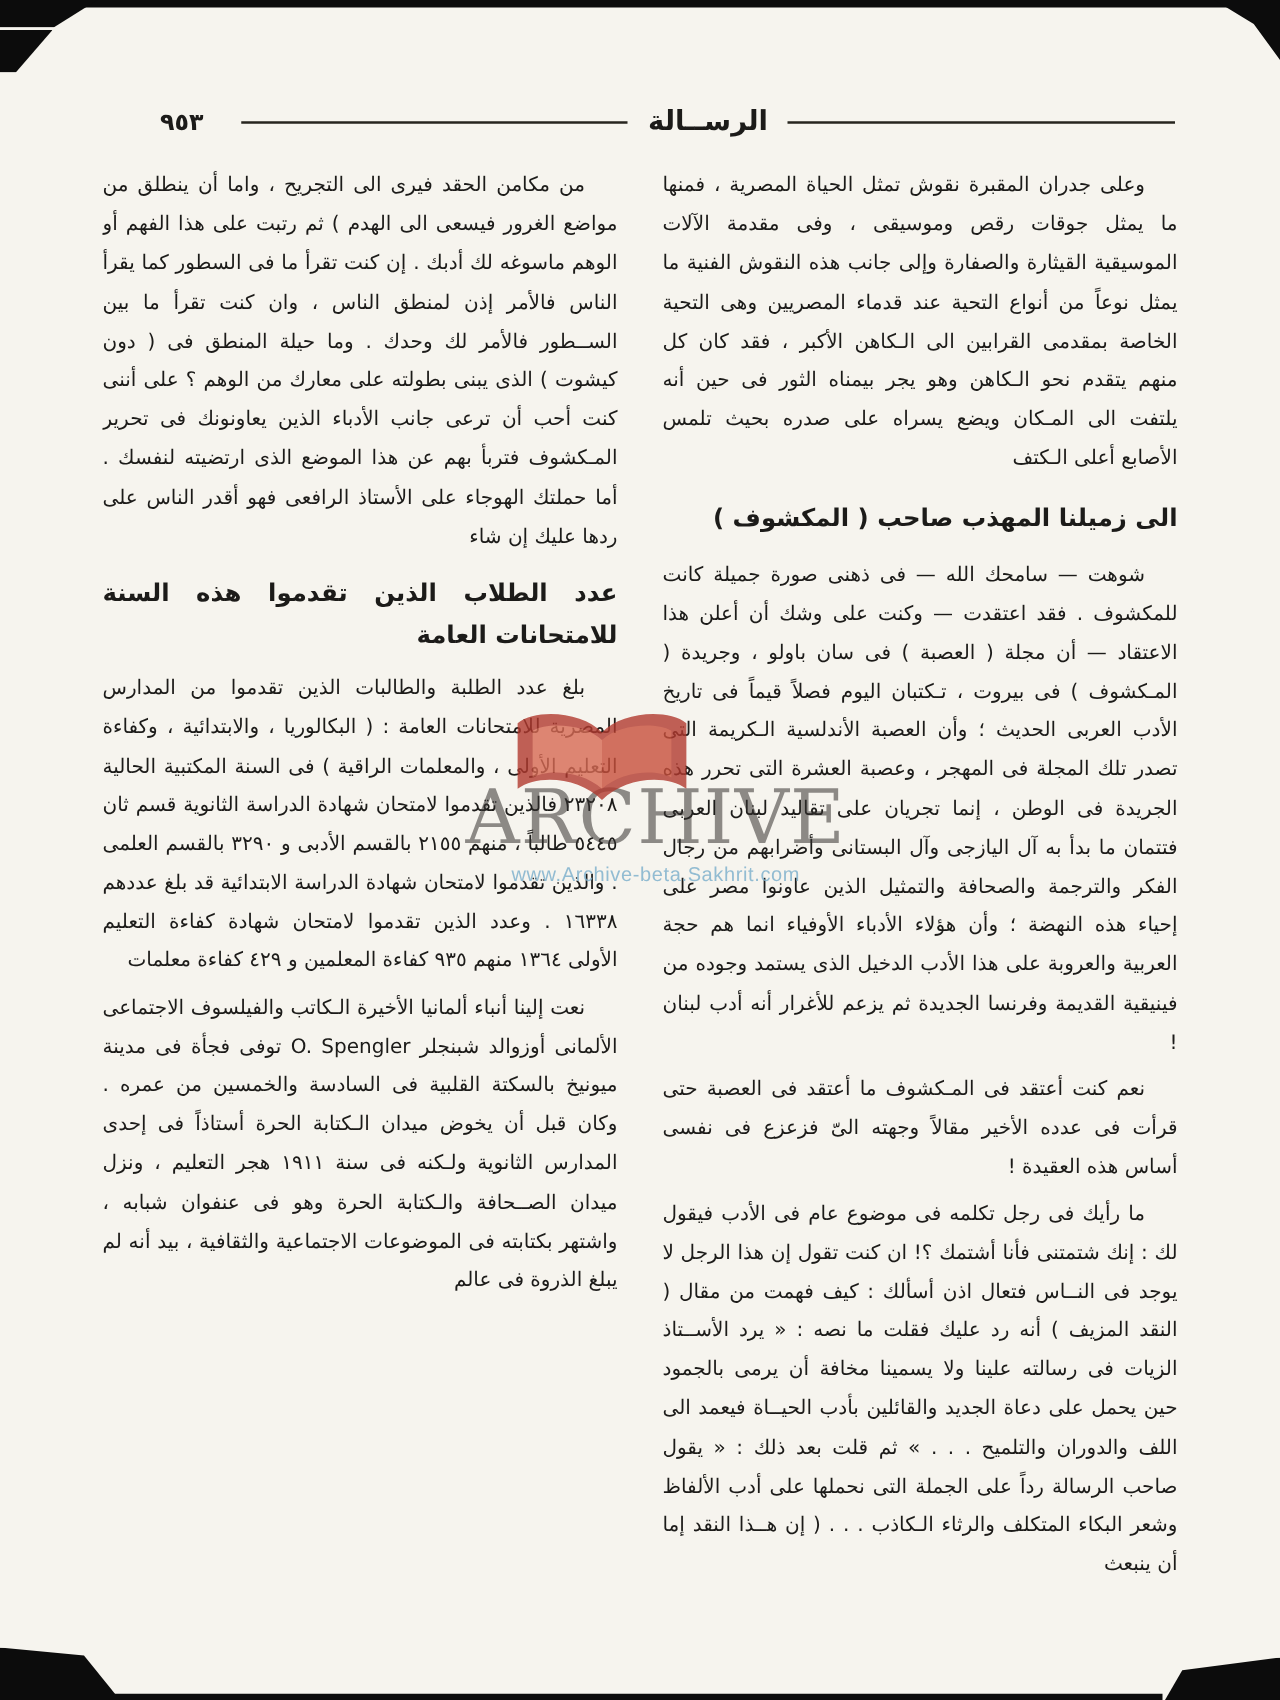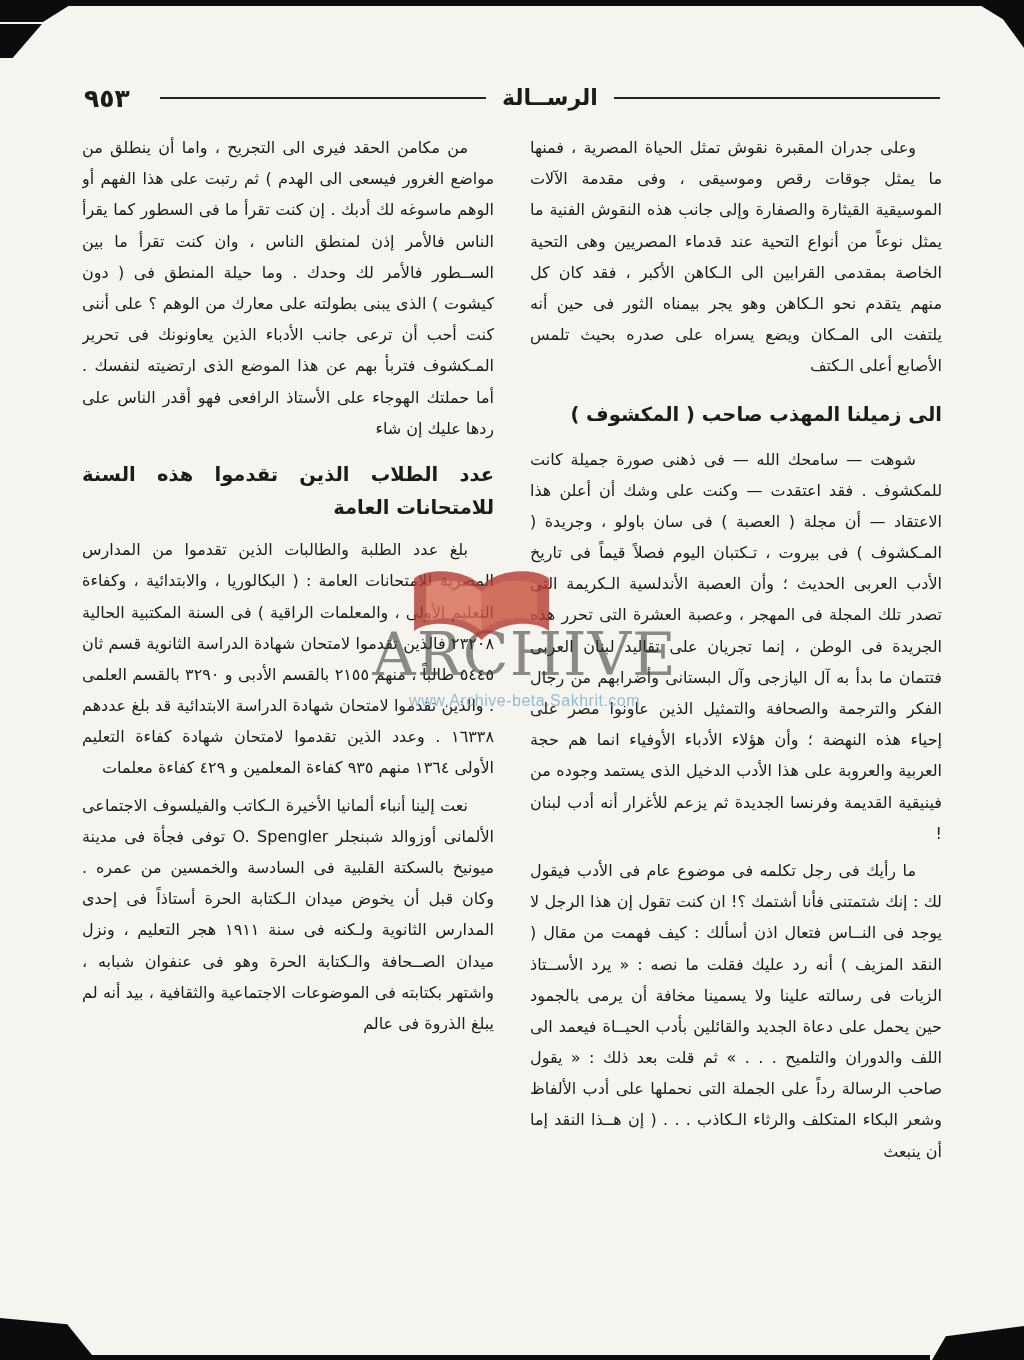--- a/index.html
+++ b/index.html
@@ -25,22 +25,23 @@
   .a-br{bottom:0;right:0;width:92px;height:34px;clip-path:polygon(15% 30%,100% 0,100% 100%,0 100%);}
   .a-bbar{bottom:0;left:60px;width:870px;height:5px;}
 
   
   header{
     position:absolute;top:80px;left:84px;right:84px;
     display:flex;align-items:center;direction:ltr;
     height:36px;
   }
   .pageno{
-    font-size:25px;font-weight:700;margin-right:30px;
+    font-size:19px;font-weight:700;margin-right:30px;
     font-family:"DejaVu Sans", sans-serif;
+    margin-left:44px;
   }
   .rule{flex:1;height:0;border-top:2px solid #27251f;}
   h1.mag-title{
     margin:0 16px;font-size:22px;font-weight:700;line-height:1;
     font-family:"DejaVu Sans", sans-serif;
   }
 
   
   main.columns{
     position:absolute;top:128px;left:82px;right:82px;bottom:40px;
@@ -108,20 +109,21 @@
     <h1 class="mag-title">الرســالة</h1>
     <span class="rule"></span>
   </header>
 
   <main class="columns" dir="rtl">
 
     <section class="col">
       <p>وعلى جدران المقبرة نقوش تمثل الحياة المصرية ، فمنها ما يمثل جوقات رقص وموسيقى ، وفى مقدمة الآلات الموسيقية القيثارة والصفارة وإلى جانب هذه النقوش الفنية ما يمثل نوعاً من أنواع التحية عند قدماء المصريين وهى التحية الخاصة بمقدمى القرابين الى الـكاهن الأكبر ، فقد كان كل منهم يتقدم نحو الـكاهن وهو يجر بيمناه الثور فى حين أنه يلتفت الى المـكان ويضع يسراه على صدره بحيث تلمس الأصابع أعلى الـكتف</p>
       <h2 class="h-right">الى زميلنا المهذب صاحب ( المكشوف )</h2>
       <p>شوهت — سامحك الله — فى ذهنى صورة جميلة كانت للمكشوف . فقد اعتقدت — وكنت على وشك أن أعلن هذا الاعتقاد — أن مجلة ( العصبة ) فى سان باولو ، وجريدة ( المـكشوف ) فى بيروت ، تـكتبان اليوم فصلاً قيماً فى تاريخ الأدب العربى الحديث ؛ وأن العصبة الأندلسية الـكريمة التى تصدر تلك المجلة فى المهجر ، وعصبة العشرة التى تحرر هذه الجريدة فى الوطن ، إنما تجريان على تقاليد لبنان العربى فتتمان ما بدأ به آل اليازجى وآل البستانى وأضرابهم من رجال الفكر والترجمة والصحافة والتمثيل الذين عاونوا مصر على إحياء هذه النهضة ؛ وأن هؤلاء الأدباء الأوفياء انما هم حجة العربية والعروبة على هذا الأدب الدخيل الذى يستمد وجوده من فينيقية القديمة وفرنسا الجديدة ثم يزعم للأغرار أنه أدب لبنان !</p>
+      <p>نعم كنت أعتقد فى المـكشوف ما أعتقد فى العصبة حتى قرأت فى عدده الأخير مقالاً وجهته الىّ فزعزع فى نفسى أساس هذه العقيدة !</p>
       <p>ما رأيك فى رجل تكلمه فى موضوع عام فى الأدب فيقول لك : إنك شتمتنى فأنا أشتمك ؟! ان كنت تقول إن هذا الرجل لا يوجد فى النــاس فتعال اذن أسألك : كيف فهمت من مقال ( النقد المزيف ) أنه رد عليك فقلت ما نصه : « يرد الأســتاذ الزيات فى رسالته علينا ولا يسمينا مخافة أن يرمى بالجمود حين يحمل على دعاة الجديد والقائلين بأدب الحيــاة فيعمد الى اللف والدوران والتلميح . . . » ثم قلت بعد ذلك : « يقول صاحب الرسالة رداً على الجملة التى نحملها على أدب الألفاظ وشعر البكاء المتكلف والرثاء الـكاذب . . . ( إن هــذا النقد إما أن ينبعث</p>
     </section>
 
     <section class="col">
       <p>من مكامن الحقد فيرى الى التجريح ، واما أن ينطلق من مواضع الغرور فيسعى الى الهدم ) ثم رتبت على هذا الفهم أو الوهم ماسوغه لك أدبك . إن كنت تقرأ ما فى السطور كما يقرأ الناس فالأمر إذن لمنطق الناس ، وان كنت تقرأ ما بين الســطور فالأمر لك وحدك . وما حيلة المنطق فى ( دون كيشوت ) الذى يبنى بطولته على معارك من الوهم ؟ على أننى كنت أحب أن ترعى جانب الأدباء الذين يعاونونك فى تحرير المـكشوف فتربأ بهم عن هذا الموضع الذى ارتضيته لنفسك . أما حملتك الهوجاء على الأستاذ الرافعى فهو أقدر الناس على ردها عليك إن شاء</p>
       <h2 class="h-center">عدد الطلاب الذين تقدموا هذه السنة للامتحانات العامة</h2>
       <p>بلغ عدد الطلبة والطالبات الذين تقدموا من المدارس المصرية للامتحانات العامة : ( البكالوريا ، والابتدائية ، وكفاءة التعليم الأولى ، والمعلمات الراقية ) فى السنة المكتبية الحالية ٢٣٢٠٨ فالذين تقدموا لامتحان شهادة الدراسة الثانوية قسم ثان ٥٤٤٥ طالباً ، منهم ٢١٥٥ بالقسم الأدبى و ٣٢٩٠ بالقسم العلمى . والذين تقدموا لامتحان شهادة الدراسة الابتدائية قد بلغ عددهم ١٦٣٣٨ . وعدد الذين تقدموا لامتحان شهادة كفاءة التعليم الأولى ١٣٦٤ منهم ٩٣٥ كفاءة المعلمين و ٤٢٩ كفاءة معلمات</p>
       <p>نعت إلينا أنباء ألمانيا الأخيرة الـكاتب والفيلسوف الاجتماعى الألمانى أوزوالد شبنجلر O. Spengler توفى فجأة فى مدينة ميونيخ بالسكتة القلبية فى السادسة والخمسين من عمره . وكان قبل أن يخوض ميدان الـكتابة الحرة أستاذاً فى إحدى المدارس الثانوية ولـكنه فى سنة ١٩١١ هجر التعليم ، ونزل ميدان الصــحافة والـكتابة الحرة وهو فى عنفوان شبابه ، واشتهر بكتابته فى الموضوعات الاجتماعية والثقافية ، بيد أنه لم يبلغ الذروة فى عالم</p>
     </section>
 

